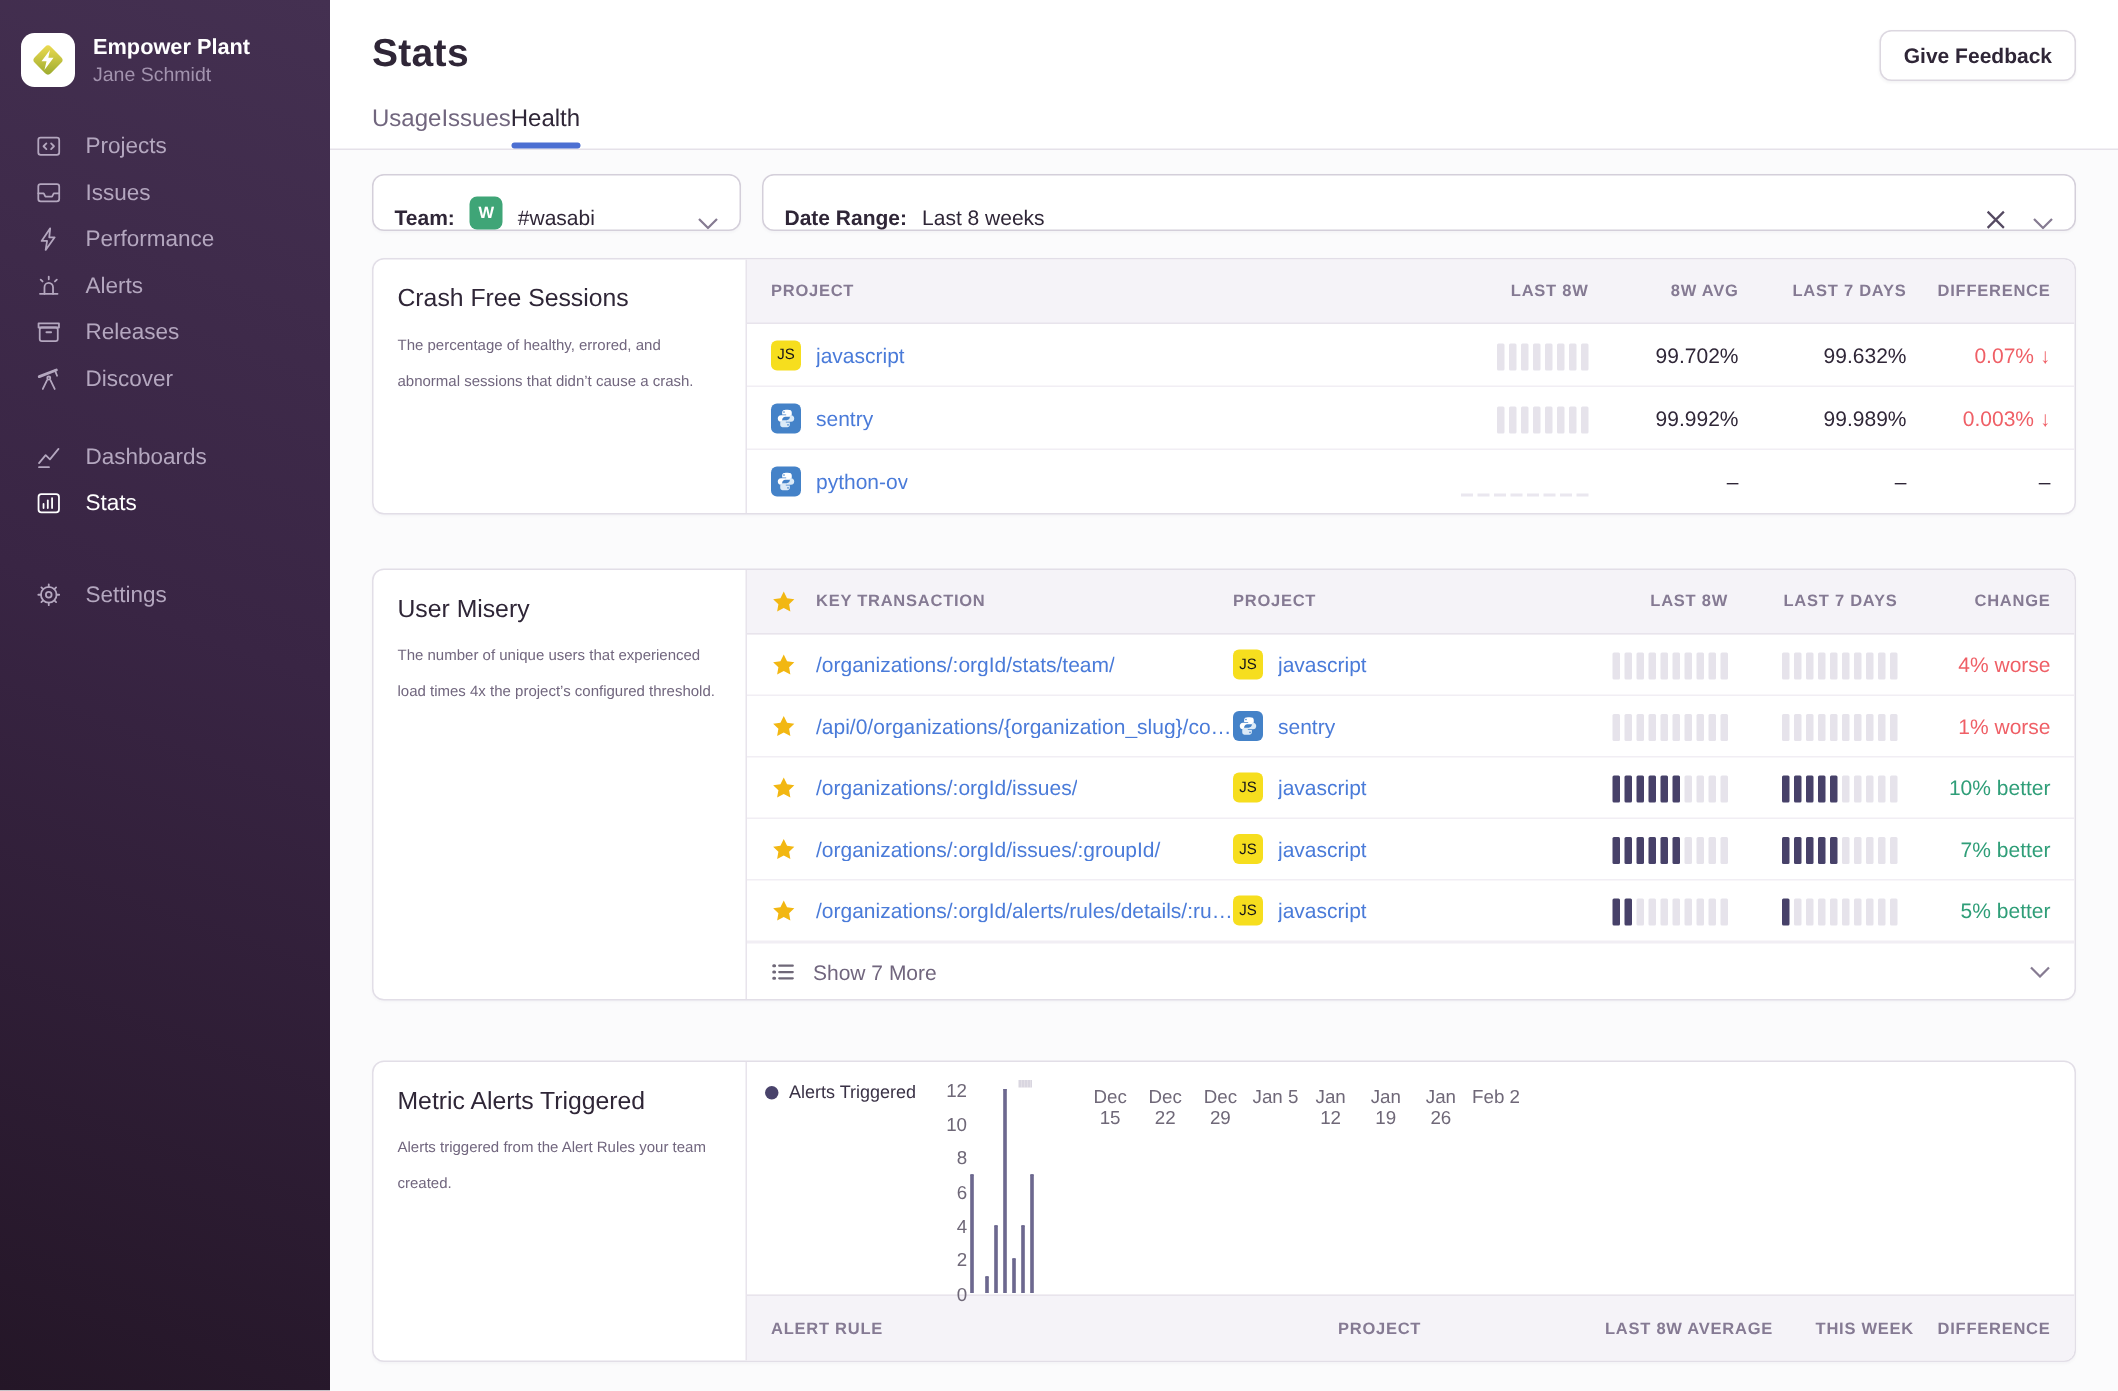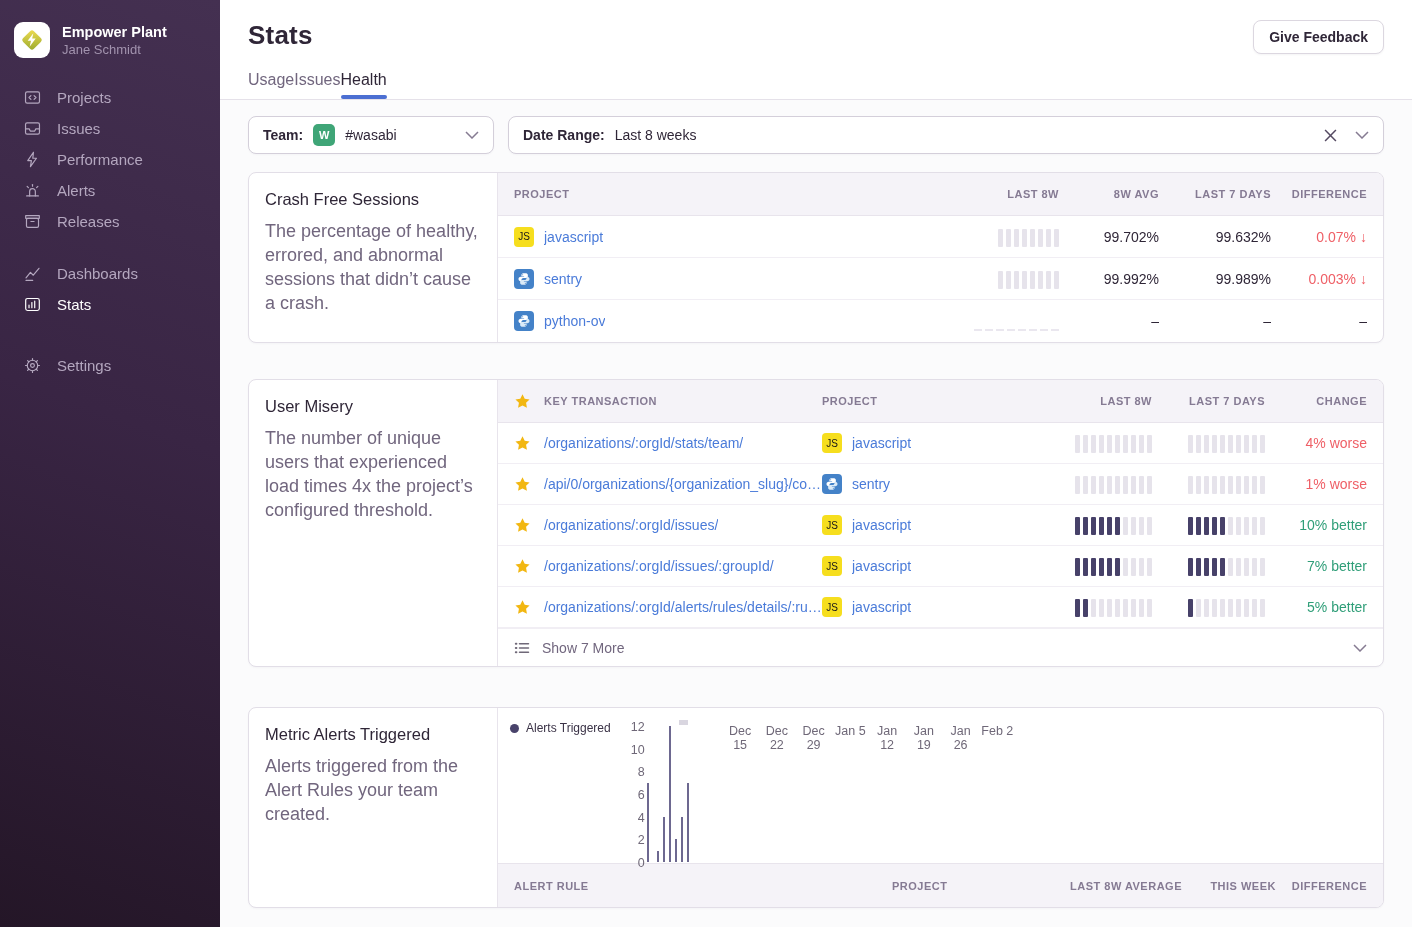--- a/index.html
+++ b/index.html
@@ -26,35 +26,35 @@
   .page-title{font-size:26px;font-weight:700;color:#2f2637;letter-spacing:.2px}
   .feedback-btn{border:1px solid #dcd7e0;border-radius:8px;background:#fff;padding:8px 15px;font-weight:700;font-size:14px;color:#2f2637;cursor:pointer;box-shadow:0 1px 2px rgba(43,34,51,.05);font-family:inherit}
   .tabs{display:flex;margin-top:17px}
   .tab{font-size:16px;color:#71667e;padding-bottom:10px;position:relative;cursor:pointer}
   .tab.active{color:#2f2637}
   .tab.active::after{content:"";position:absolute;left:0;right:0;bottom:0;height:4px;border-radius:2px;background:#4c6fd2}
 
   
   .content{flex:1;padding:16px 28px 0;overflow:hidden}
   .filter-row{display:flex;gap:14px}
-  .select{height:38px;background:#fff;border:1px solid #d4cfda;border-radius:8px;display:flex;align-items:center;padding:0 14px;gap:10px;cursor:pointer;box-shadow:0 1px 2px rgba(43,34,51,.03)}
+  .select{height:38px;background:#fff;border:1px solid #d4cfda;border-radius:8px;display:flex;align-items:flex-end;padding:0 14px;gap:10px;cursor:pointer;box-shadow:0 1px 2px rgba(43,34,51,.03)}
   .team-select{width:246px}
   .date-select{flex:1}
   .select-label{font-weight:700;font-size:14px;color:#2f2637}
   .team-avatar{width:22px;height:22px;border-radius:5px;background:#3fa577;color:#fff;font-size:11px;font-weight:700;display:flex;align-items:center;justify-content:center;flex:0 0 22px}
   .select-value{font-size:14px;color:#2f2637}
   .flex-spacer{flex:1}
   .icon-btn{display:flex;align-items:center;color:#554a62;cursor:pointer;background:none;border:none;padding:0}
   .chev{display:flex;color:#867b92}
 
   
   .panel{background:#fff;border:1px solid #e2dee7;border-radius:8px;margin-top:18px;display:flex;overflow:hidden;box-shadow:0 1px 2px rgba(43,34,51,.03)}
   .panel-desc{flex:0 0 249px;border-right:1px solid #e8e4ec;padding:17px 16px}
   .panel-title{font-size:16.5px;font-weight:400;color:#2f2637;margin-bottom:10px}
-  .panel-text{font-size:18px;color:#71667e;line-height:24px}
+  .panel-text{font-size:10px;color:#71667e;line-height:24px}
   .panel-table{flex:1;min-width:0;display:flex;flex-direction:column}
   .thead{display:flex;align-items:center;background:#f5f3f8;border-bottom:1px solid #e8e4ec;height:43px;font-size:11px;font-weight:700;letter-spacing:.5px;color:#857a93;flex:0 0 43px}
   .trow{display:flex;align-items:center;height:42px;border-bottom:1px solid #f1eef4;font-size:14px}
   .trow:last-of-type{border-bottom:none}
   .cell{display:flex;align-items:center;min-width:0}
   .right{justify-content:flex-end;text-align:right}
 
   
   .c-project{flex:1;gap:10px;padding-left:16px}
   .c-spark{width:130px}
@@ -182,20 +182,32 @@
     </div>
     <div class="nav-item">
       <span class="nav-icon">
           <svg viewBox="0 0 24 24">
             <rect x="4.4" y="8" width="15.2" height="11.5" rx="1.8"></rect>
             <path d="M3.4 4.6h17.2V8H3.4z"></path>
             <path d="M10 12h4"></path>
           </svg>
         </span>
       <span>Releases</span>
+    </div>
+    <div class="nav-item">
+      <span class="nav-icon">
+          <svg viewBox="0 0 24 24">
+            <path d="M4 10.2L18.4 4.6" stroke-width="2.4"></path>
+            <path d="M17.2 4.9l1.8 4.6"></path>
+            <circle cx="12" cy="11.4" r="1.3"></circle>
+            <path d="M10.6 13.2L7 20.6"></path>
+            <path d="M13.4 13.2l3.6 7.4"></path>
+          </svg>
+        </span>
+      <span>Discover</span>
     </div>
 
     <div class="nav-gap"></div>
 
     <div class="nav-item">
       <span class="nav-icon">
           <svg viewBox="0 0 24 24">
             <polyline points="3.8,17.4 9.4,10.6 13,14.2 20.2,5.4"></polyline>
             <path d="M3.8 20.8h8.4"></path>
           </svg>

